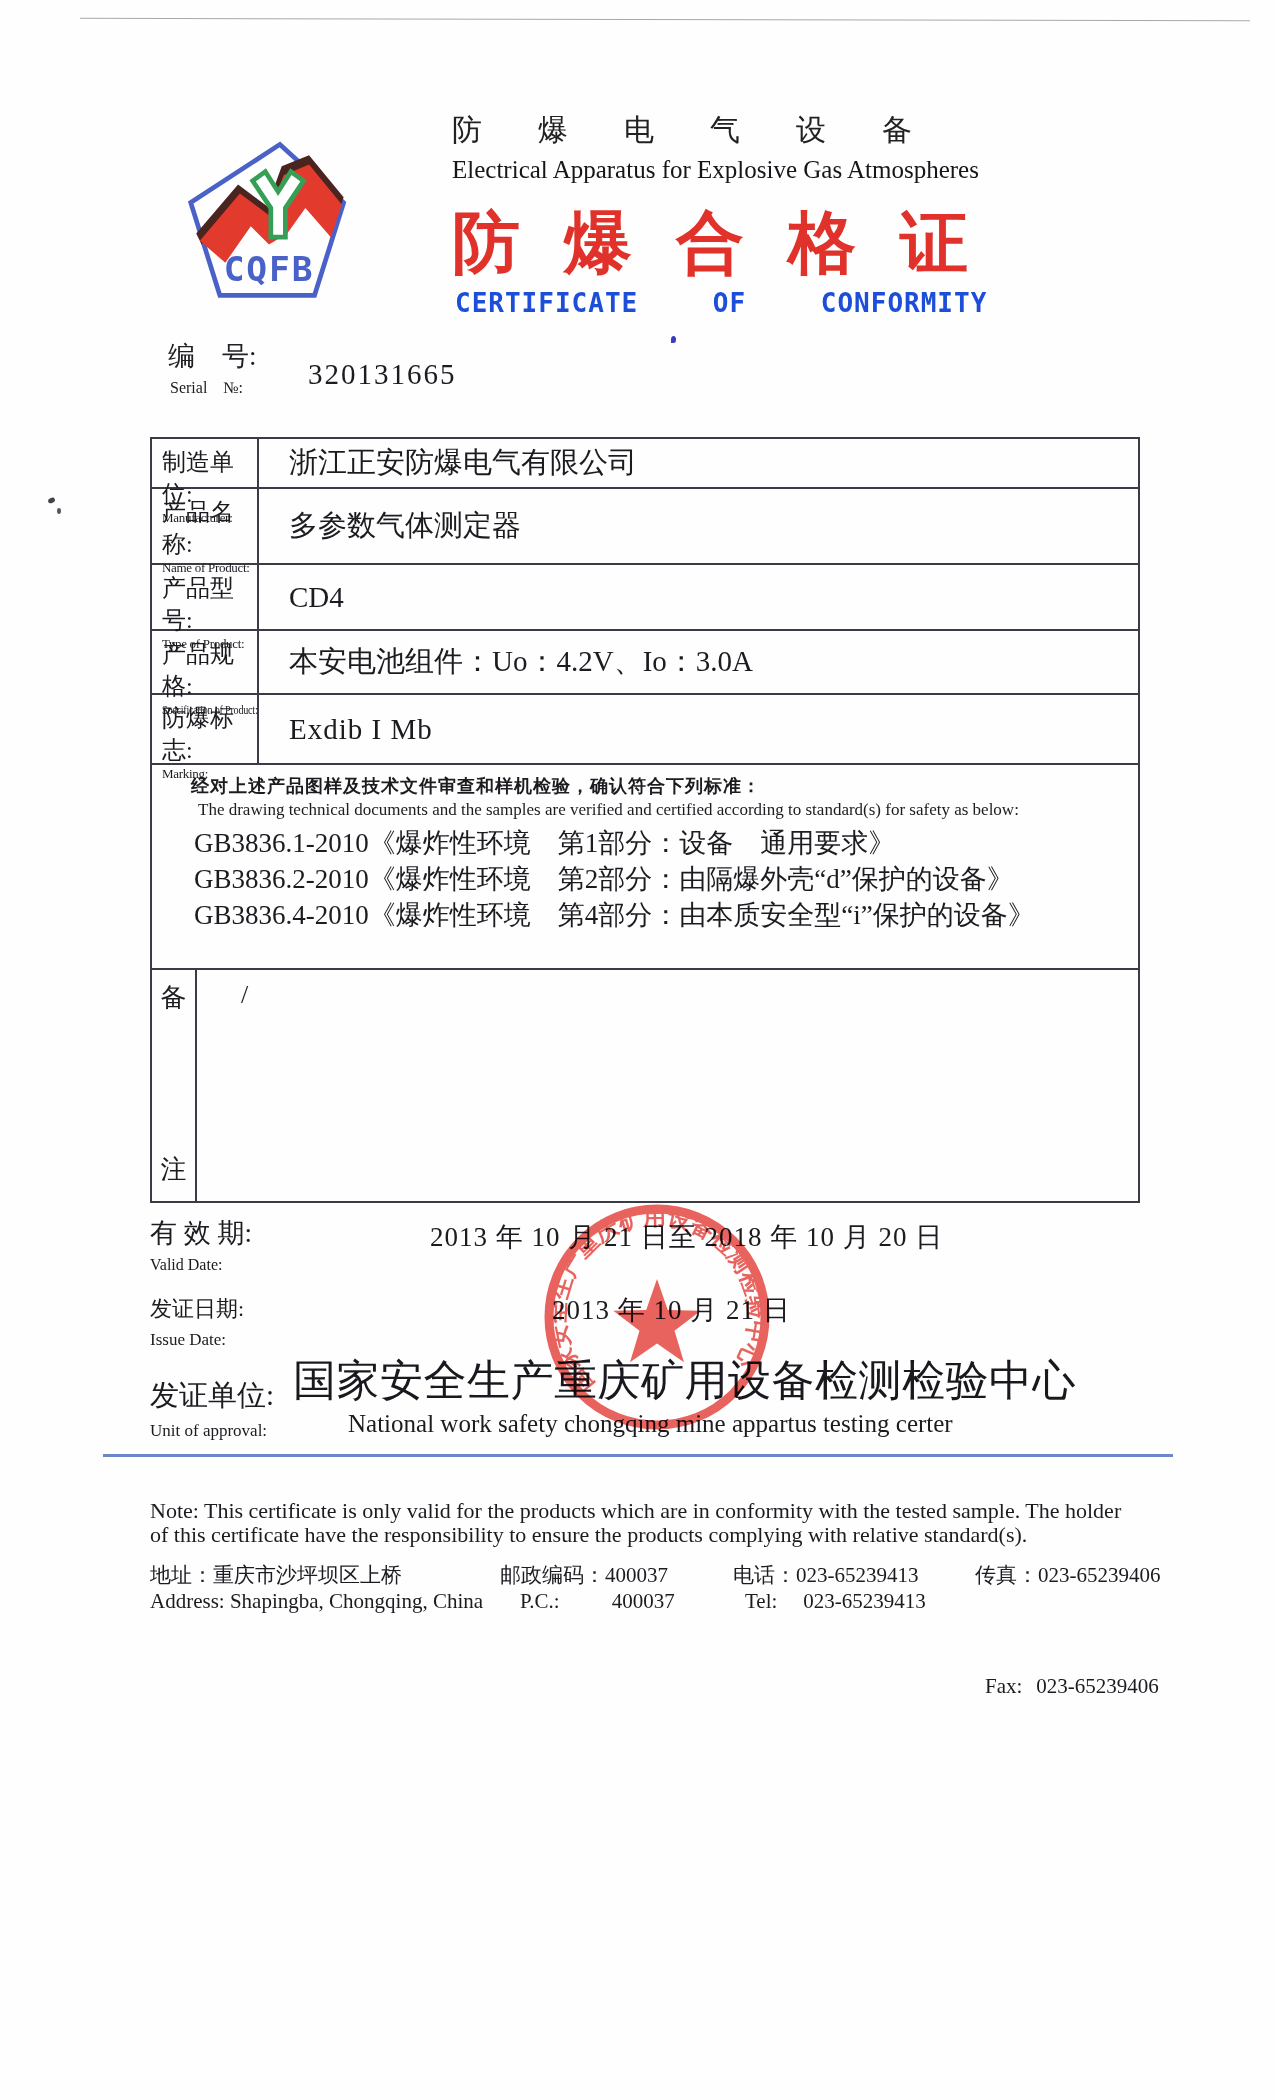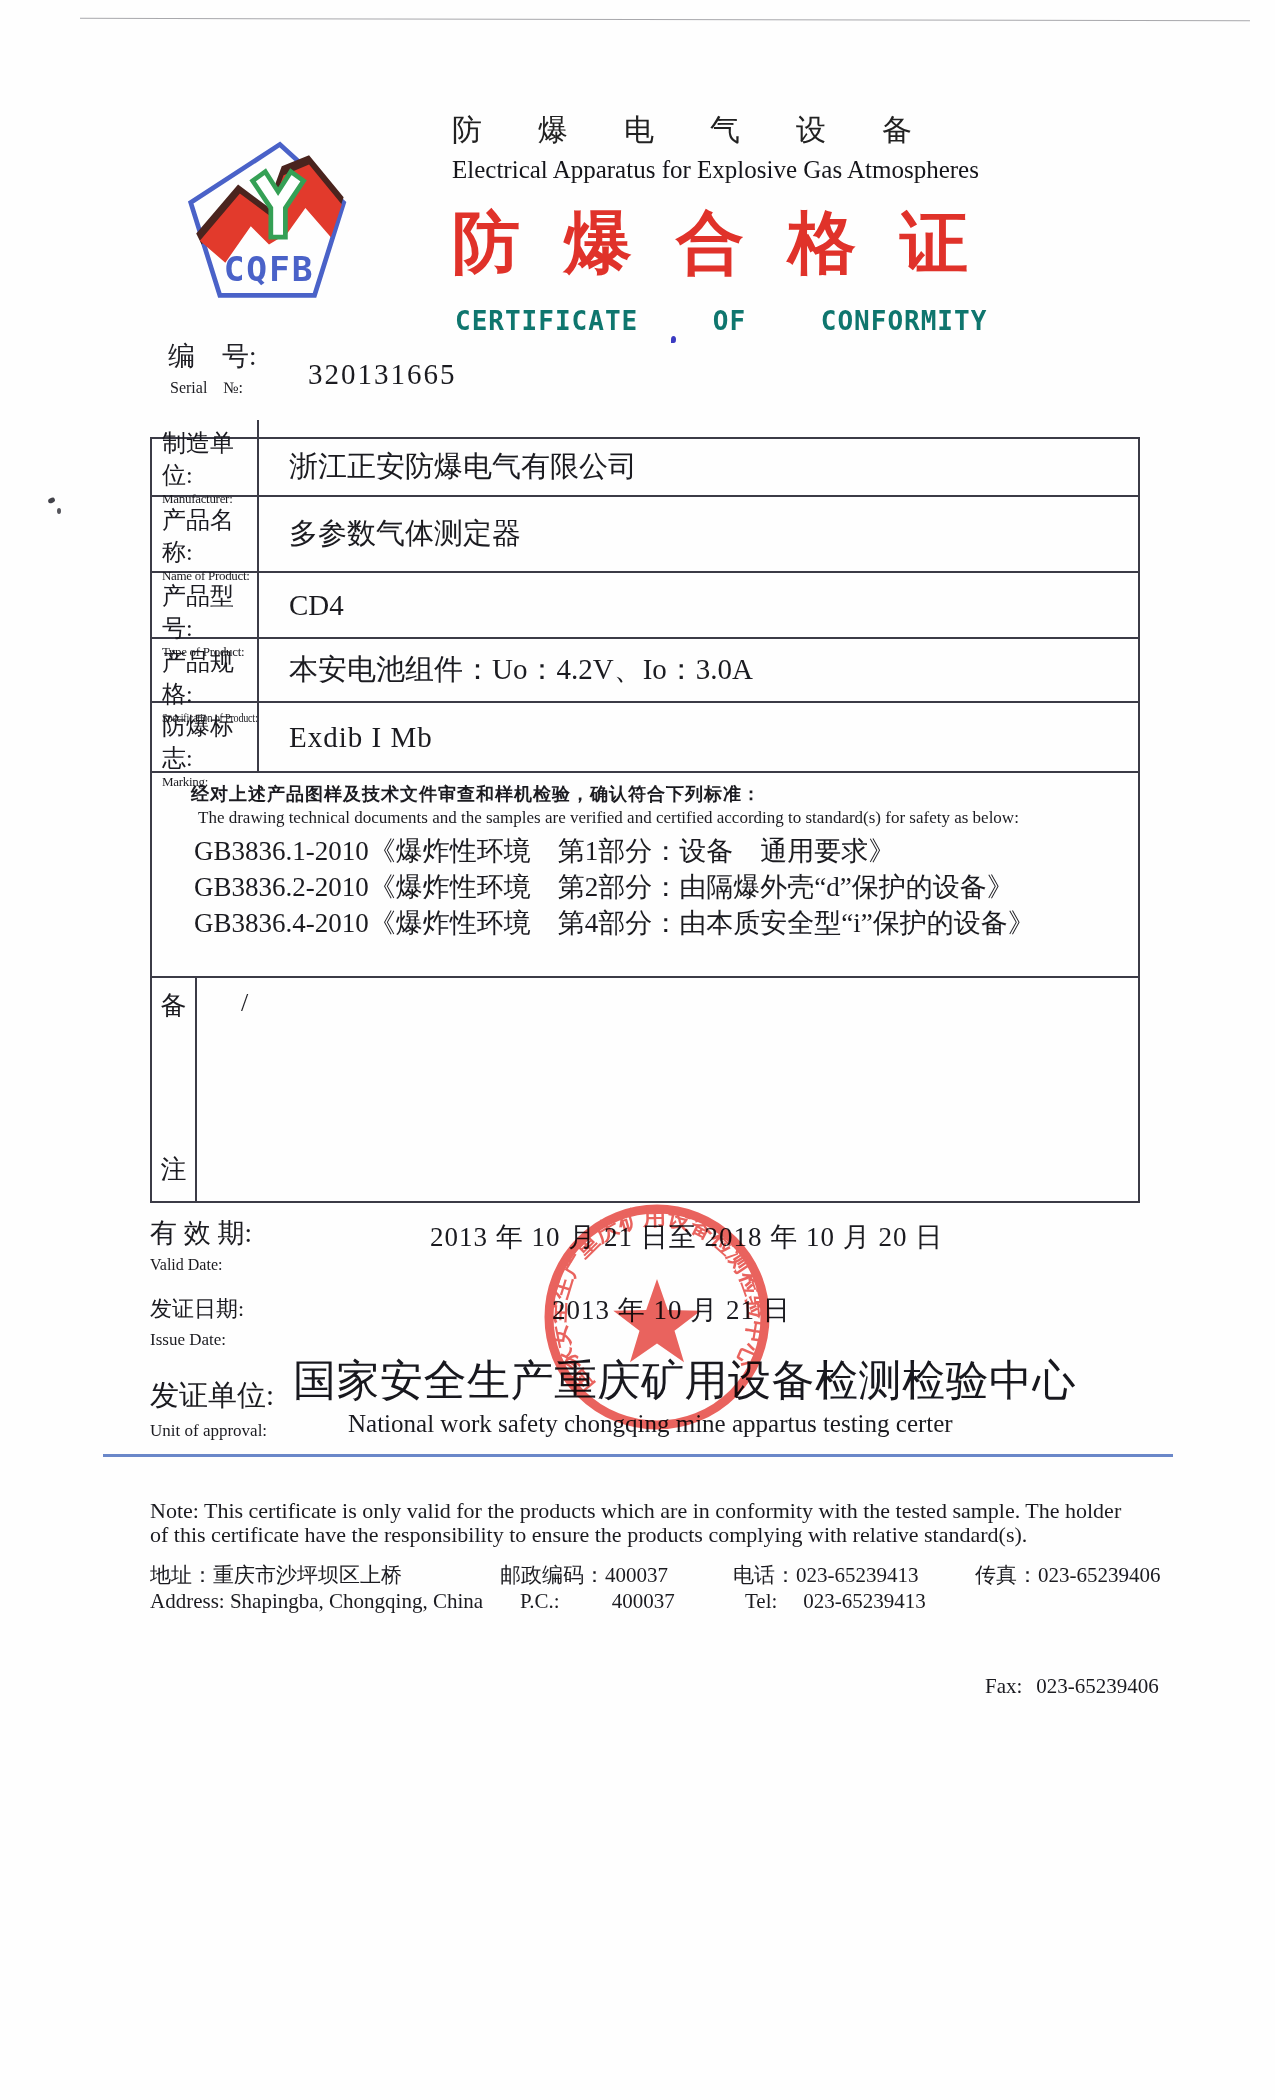--- a/index.html
+++ b/index.html
@@ -6,21 +6,21 @@
   .page{position:relative;width:1275px;height:2100px;background:#fefefe;margin:0 auto;overflow:hidden;
         font-family:"Liberation Serif","DejaVu Serif",serif;color:#1b1b20;}
   .abs{position:absolute;}
   .pre{white-space:pre;}
   .mono{font-family:"DejaVu Sans Mono",monospace;}
 
   
   .hdr-cn{left:452px;top:110px;font-size:30px;letter-spacing:56px;color:#222;}
   .hdr-en{left:452px;top:156px;font-size:25px;color:#15151a;}
   .cert-cn{left:452px;top:198px;font-size:68px;font-weight:bold;letter-spacing:44px;color:#e0322a;}
-  .cert-en{left:455px;top:306px;font-size:26px;font-weight:bold;word-spacing:58px;letter-spacing:1px;color:#0f766e;}
+  .cert-en{left:455px;top:288px;font-size:26px;font-weight:bold;word-spacing:58px;letter-spacing:1px;color:#1d4ed8;}
   .blue-dot{left:671px;top:336px;width:5px;height:7px;background:#3b3bc2;border-radius:50% 50% 50% 0;}
 
   
   .scanline{left:80px;top:19px;width:1170px;height:1px;background:#a8a8ac;transform:rotate(0.12deg);}
   .speck1{left:48px;top:498px;width:7px;height:5px;background:#43434a;border-radius:60% 40% 50% 50%;transform:rotate(-20deg);}
   .speck2{left:57px;top:508px;width:4px;height:6px;background:#55555c;border-radius:50%;}
 
   
   .serial-cn{left:168px;top:338px;font-size:27px;color:#202026;}
   .serial-en{left:170px;top:378px;font-size:16px;}
@@ -104,21 +104,21 @@
   <div class="abs cert-cn">防爆合格证</div>
   <div class="abs cert-en mono">CERTIFICATE OF CONFORMITY</div>
   <div class="abs blue-dot"></div>
 
   <div class="abs serial-cn pre">编　号:</div>
   <div class="abs serial-en pre">Serial　№:</div>
   <div class="abs serial-val">320131665</div>
 
   <div class="abs cert-table">
 
-    <div class="trow" style="height:58px;align-items:center;">
+    <div class="trow" style="height:50px;">
       <div class="tlabel">
         <span class="lbl-cn">制造单位:</span>
         <span class="lbl-en">Manufacturer:</span>
       </div>
       <div class="tvalue">浙江正安防爆电气有限公司</div>
     </div>
 
     <div class="trow" style="height:76px;">
       <div class="tlabel">
         <span class="lbl-cn">产品名称:</span>

